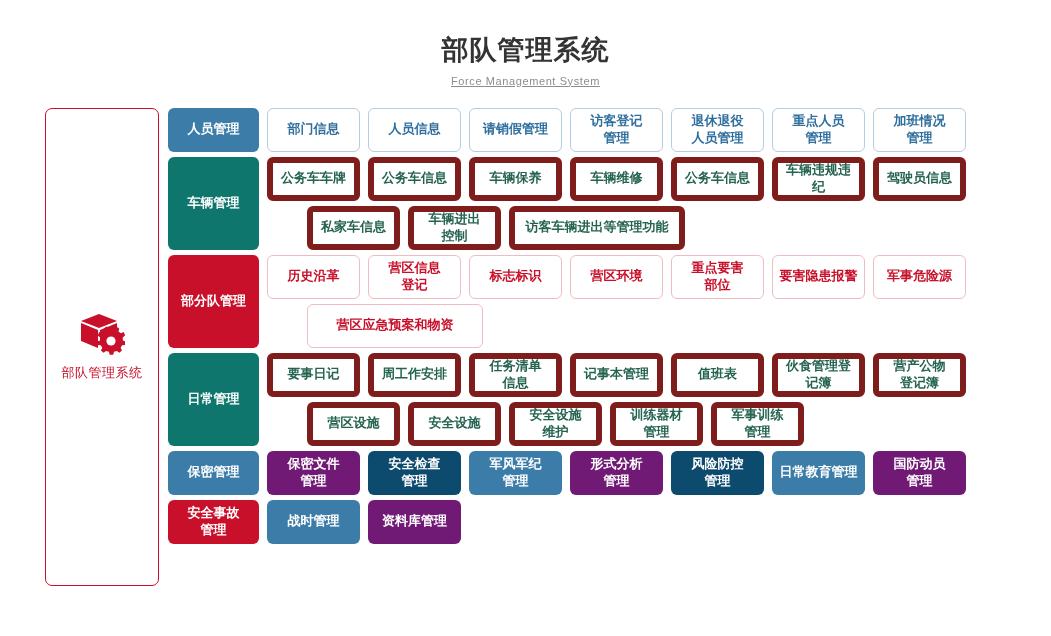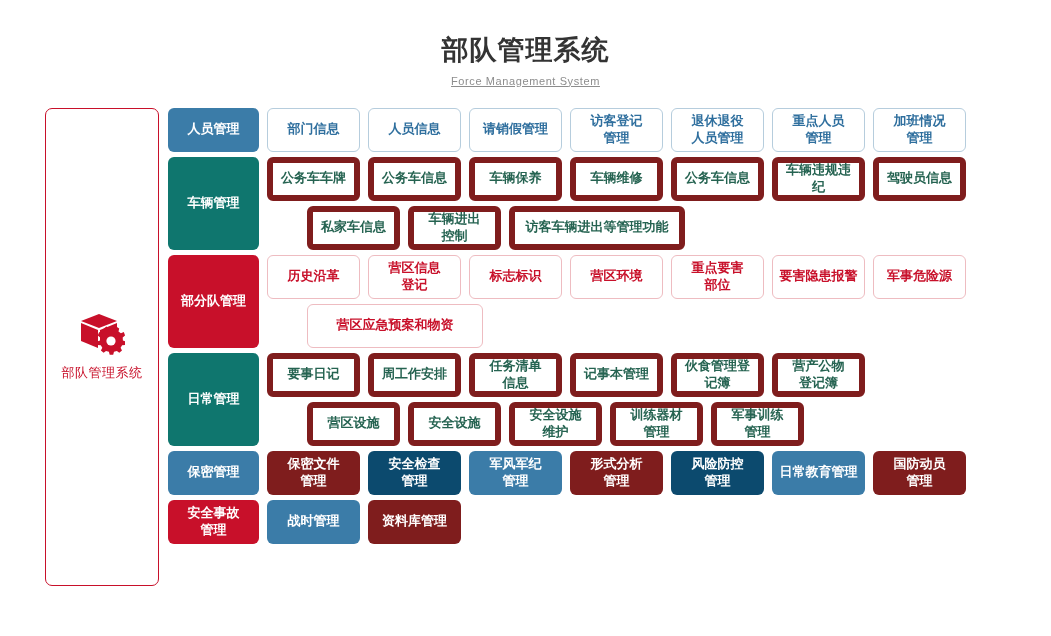--- a/index.html
+++ b/index.html
@@ -130,21 +130,21 @@
   .pill.w2 { width: 176px; flex: none; }
 
   
   .pill.blue   { border: 1px solid #b6cddd; color: #2f6f9e; }
   .pill.green  { border: 6px solid #7f1d1d; color: #256351; }
   .pill.red    { border: 1px solid #eebcc1; color: #c8102a; }
 
   
   .pill.solid  { border: none; color: #ffffff; }
   .solid-blue  { background: #3b7ca8; }
-  .solid-green { background: #7f1d1d; }
+  .solid-green { background: #701a75; }
   .solid-red   { background: #0c4a6e; }
 
   .cat.solid-blue  { background: #3b7ca8; }
   .cat.solid-green { background: #0f766e; }
   .cat.solid-red   { background: #c8102a; }
 </style>
 </head>
 <body>
 
 <div class="header">
@@ -233,20 +233,21 @@
       </div>
       <div class="row">
         <div class="cat solid-green" style="white-space: pre-line;">日常管理</div>
         <div class="items">
           <div class="item-row">
             <div class="pill w1 green">要事日记</div>
             <div class="pill w1 green">周工作安排</div>
             <div class="pill w1 green">任务清单
 信息</div>
             <div class="pill w1 green">记事本管理</div>
+            <div class="pill w1 green">值班表</div>
             <div class="pill w1 green">伙食管理登记簿</div>
             <div class="pill w1 green">营产公物
 登记簿</div>
           </div>
           <div class="item-row">
             <div class="pill w1 green">营区设施</div>
             <div class="pill w1 green">安全设施</div>
             <div class="pill w1 green">安全设施
 维护</div>
             <div class="pill w1 green">训练器材

